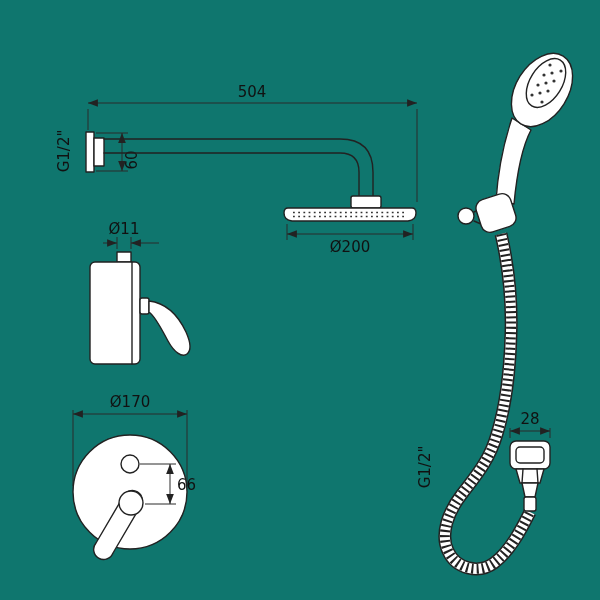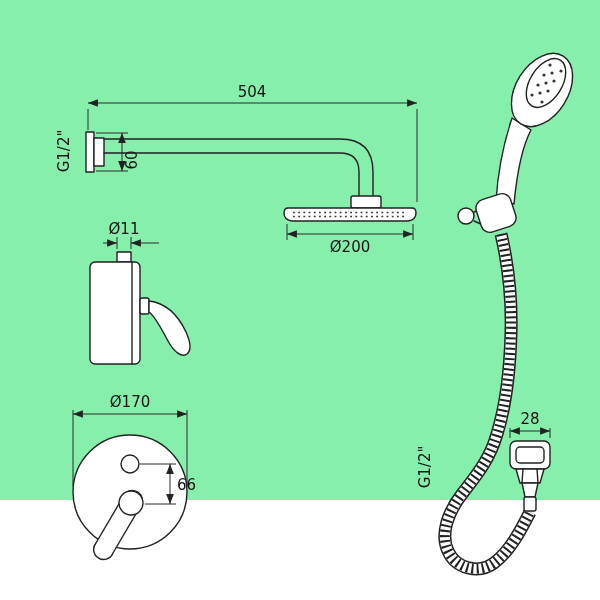--- a/index.html
+++ b/index.html
@@ -1,17 +1,17 @@
 <!DOCTYPE html>
 <html><head>
 <meta charset="utf-8">
 <style>
   html,body{margin:0;padding:0;background:#ffffff;}
   body{width:600px;height:600px;overflow:hidden;font-family:"DejaVu Sans",sans-serif;}
-  .stage{width:600px;height:500px;background:#86efac;text-align:center;}
+  .stage{width:600px;height:600px;background:#0f766e;text-align:center;}
   svg{display:block;}
   .ln{fill:none;stroke:#222;stroke-width:1.4;stroke-linecap:round;stroke-linejoin:round;}
   .fw{fill:#fff;stroke:#222;stroke-width:1.4;stroke-linejoin:round;}
   .dim{fill:none;stroke:#2a2a2a;stroke-width:1;}
   .txt{font-family:"DejaVu Sans",sans-serif;font-size:15px;fill:#111;}
   .dots{fill:none;stroke:#333;stroke-width:1.6;stroke-dasharray:1.8 3.4;}
   .hose-outline{fill:none;stroke:#222;stroke-width:13;stroke-linecap:butt;}
   .hose-fill{fill:none;stroke:#fff;stroke-width:10;stroke-linecap:butt;}
   .hose-ribs{fill:none;stroke:#222;stroke-width:10;stroke-dasharray:2 3.2;stroke-linecap:butt;}
   .nozzle{fill:#333;stroke:none;}

